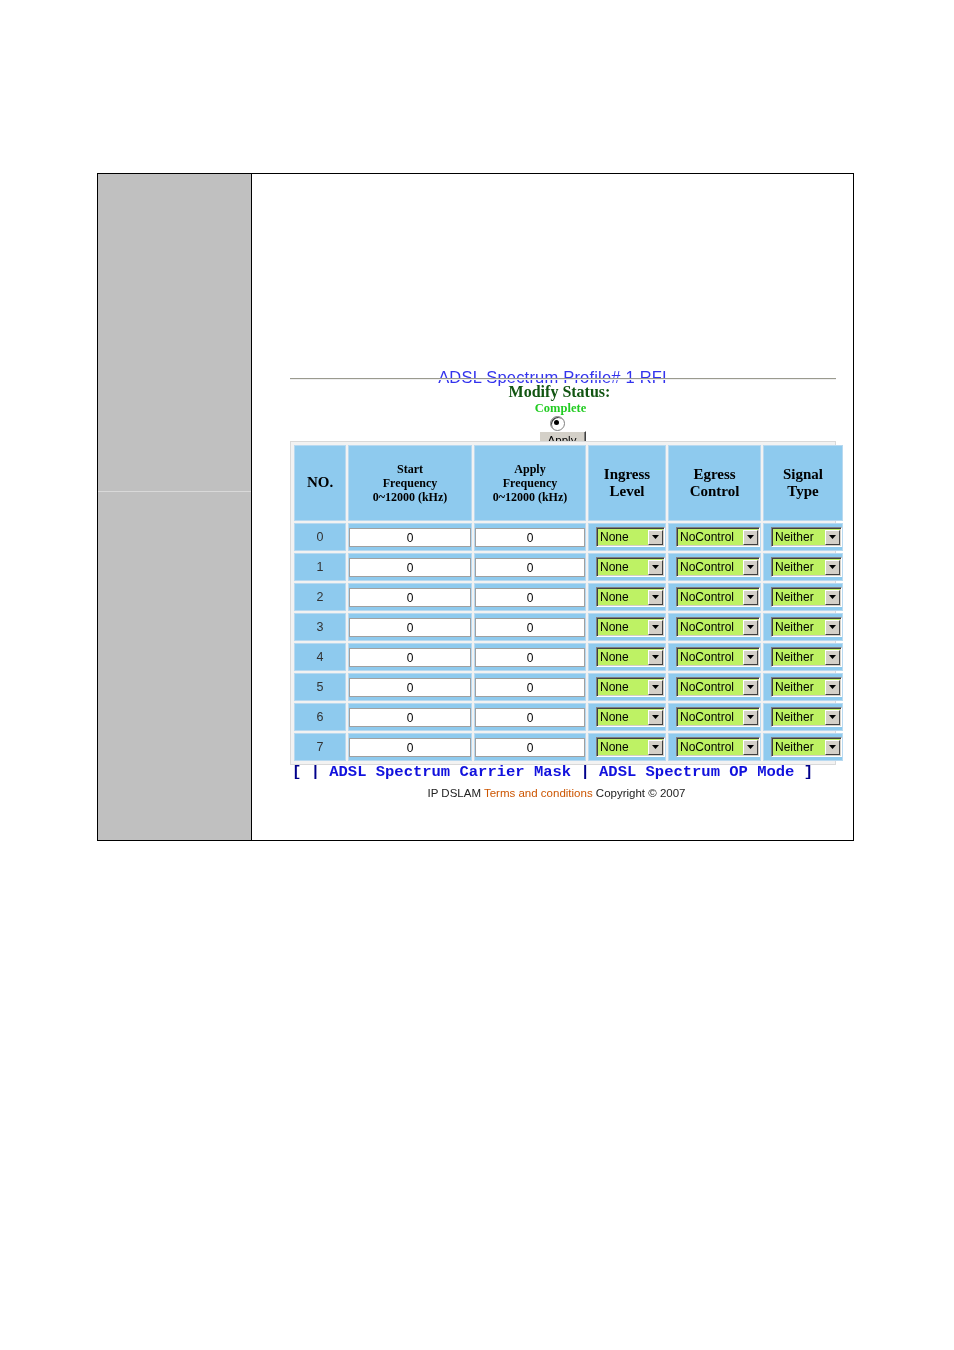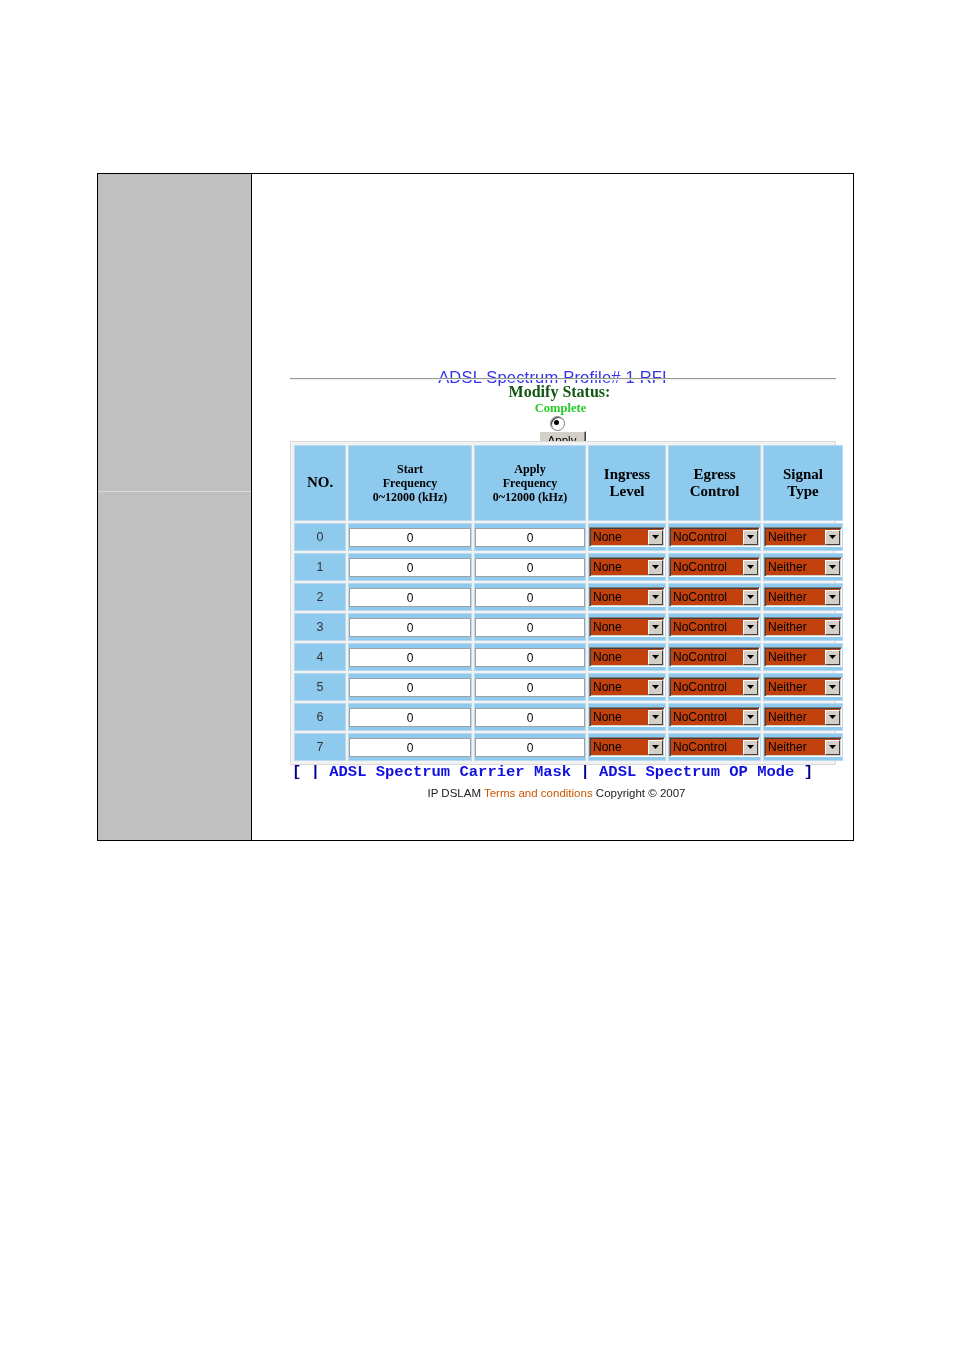--- a/index.html
+++ b/index.html
@@ -217,33 +217,34 @@
     padding: 0;
     outline: none;
   }
 
   .fake-select {
     display: flex;
     align-items: center;
     justify-content: space-between;
     height: 20px;
     box-sizing: border-box;
-    background: #c2410c;
+    background: #bef264;
     border-top: 1px solid #808080;
     border-left: 1px solid #808080;
     border-right: 1px solid #ffffff;
     border-bottom: 1px solid #ffffff;
     box-shadow: inset 1px 1px 0 #404040, inset -1px -1px 0 #d4d0c8;
     padding: 0 1px 0 3px;
     font-family: "Liberation Sans", sans-serif;
     font-size: 12px;
     color: #000000;
     cursor: default;
     overflow: hidden;
     white-space: nowrap;
+    margin-left: 7px;
   }
   .fake-select .sel-text {
     flex: 1 1 auto;
     text-align: left;
     overflow: hidden;
   }
   .fake-select .sel-arrow {
     flex: 0 0 auto;
     width: 15px;
     height: 15px;

